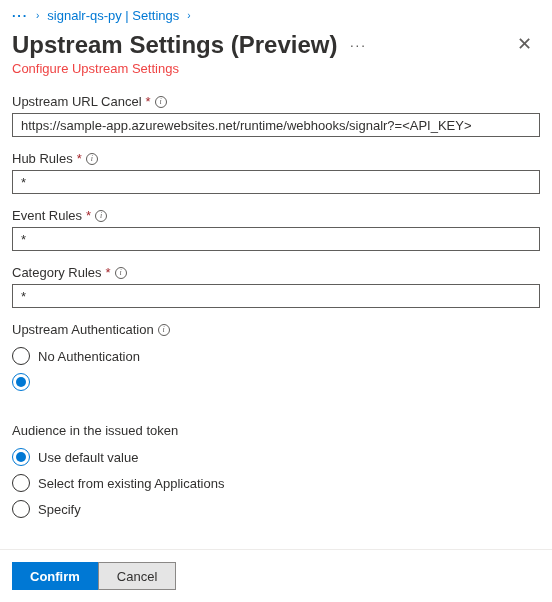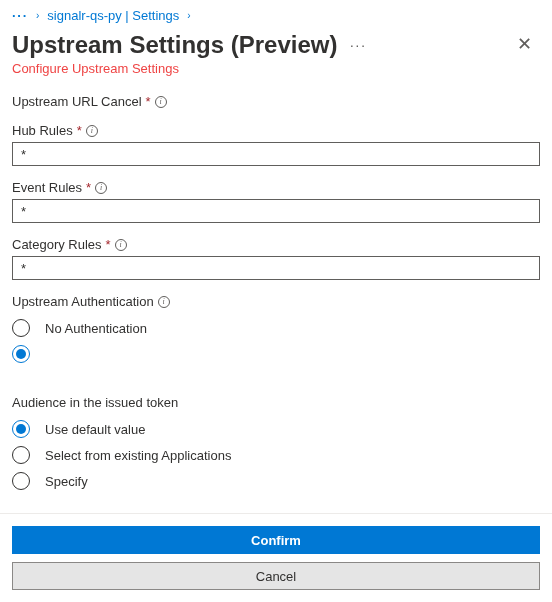--- a/index.html
+++ b/index.html
@@ -112,21 +112,21 @@
       font-family: inherit;
       color: #323130;
       outline: none;
     }
     .radio-group {
       margin-top: 6px;
     }
     .radio-row {
       display: flex;
       align-items: center;
-      gap: 15px;
+      gap: 8px;
       padding: 4px 0;
       cursor: pointer;
     }
     .radio {
       width: 18px;
       height: 18px;
       border: 1px solid #323130;
       border-radius: 50%;
       display: flex;
       align-items: center;
@@ -147,23 +147,21 @@
       height: 14px;
     }
     .footer {
       position: absolute;
       bottom: 0;
       left: 0;
       right: 0;
       border-top: 1px solid #edebe9;
       padding: 12px;
       display: flex;
-      gap: 8px;
       background: #ffffff;
-      flex-direction: column;
     }
     .btn {
       height: 28px;
       padding: 0 18px;
       font-size: 13px;
       font-family: inherit;
       cursor: pointer;
       border: none;
     }
     .btn-primary {
@@ -198,20 +196,21 @@
 <div class="subtitle">Configure Upstream Settings</div>
 
 <div class="form-section">
 
   <div class="field-group">
     <div class="field-label">
       <span>Upstream URL Cancel</span>
       <span class="required">*</span>
       <span class="info-icon">i</span>
     </div>
+    <input type="text" class="text-input" value="https://sample-app.azurewebsites.net/runtime/webhooks/signalr?=&lt;API_KEY&gt;" style="">
   </div>
 
   <div class="field-group">
     <div class="field-label">
       <span>Hub Rules</span>
       <span class="required">*</span>
       <span class="info-icon">i</span>
     </div>
     <input type="text" class="text-input" value="*" style="">
   </div>

